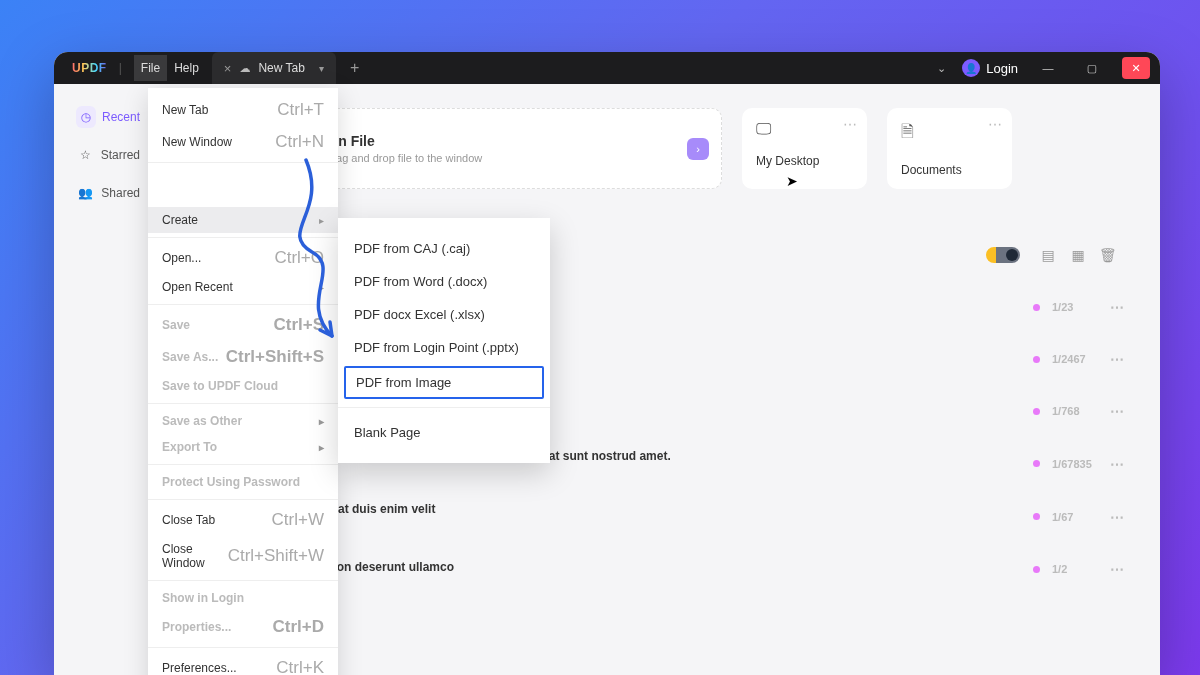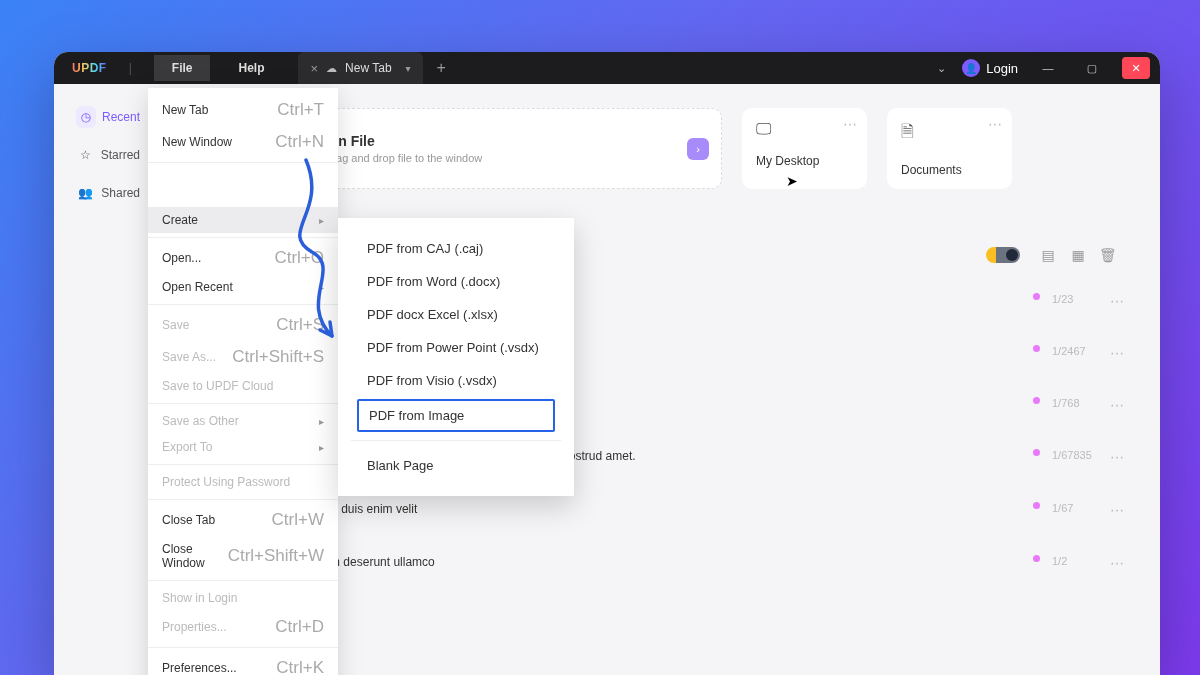--- a/index.html
+++ b/index.html
@@ -1,21 +1,21 @@
 <!DOCTYPE html>
 <html><head>
 <meta charset="utf-8">
 <style>
 * { margin:0; padding:0; box-sizing:border-box; font-family:-apple-system,BlinkMacSystemFont,'Segoe UI',sans-serif; }
 body { width:1200px; height:675px; background:linear-gradient(135deg,#3b82f6 0%,#6366f1 40%,#7c3aed 100%); overflow:hidden; position:relative; }
 .window { position:absolute; top:52px; left:54px; right:40px; bottom:0; background:#fff; border-radius:14px 14px 0 0; overflow:hidden; box-shadow:0 20px 60px rgba(0,0,0,.25); }
-.titlebar { height:32px; background:#1c1c1e; display:flex; align-items:center; color:#ddd; font-size:12px;gap:10px; }
+.titlebar { height:32px; background:#1c1c1e; display:flex; align-items:center; color:#ddd; font-size:12px; }
 .logo { margin-left:18px; font-weight:700; letter-spacing:.5px; background:linear-gradient(90deg,#ff6b6b,#feca57,#48dbfb,#6c5ce7); -webkit-background-clip:text; -webkit-text-fill-color:transparent; }
 .menu-sep { margin:0 12px; color:#555; }
-.menu-item { padding:6px 18px; cursor:pointer;font-weight:bold; }
+.menu-item { padding:6px 7px; cursor:pointer; }
 .menu-item.active { background:#3a3a3c; }
 .tab-area { display:flex; align-items:center; margin-left:6px; height:100%; }
 .tab { display:flex; align-items:center; background:#2c2c2e; height:100%; padding:0 12px; border-radius:6px 6px 0 0; gap:8px; margin-right:4px; }
 .tab .close { color:#999; font-size:13px; cursor:pointer; }
 .tab .cloud { color:#bbb; font-size:11px; }
 .tab .label { color:#ddd; font-size:12px; }
 .tab .caret { color:#999; font-size:10px; margin-left:6px; }
 .addtab { color:#999; font-size:16px; padding:4px 10px; cursor:pointer; }
 .rightbar { margin-left:auto; display:flex; align-items:center; gap:16px; padding-right:10px; }
 .caret-down { color:#bbb; font-size:11px; }
@@ -38,39 +38,39 @@
 .loc-card { width:125px; background:#fff; border-radius:10px; padding:12px 14px; position:relative; }
 .loc-card .more { position:absolute; top:8px; right:10px; color:#bbb; font-size:14px; }
 .loc-card .ico { font-size:16px; color:#555; }
 .loc-card .lbl { font-size:12px; color:#333; margin-top:16px; }
 .toolbar-row { display:flex; align-items:center; margin-top:54px; padding-right:10px; }
 .toolbar-row .spacer { flex:1; }
 .pill { width:34px; height:16px; border-radius:10px; background:linear-gradient(90deg,#fbbf24 30%,#6b7280 30%); position:relative; margin-right:10px; }
 .pill::after { content:''; position:absolute; right:2px; top:2px; width:12px; height:12px; border-radius:50%; background:#1f2937; }
 .tb-icon { width:24px; height:24px; display:flex; align-items:center; justify-content:center; color:#999; cursor:pointer; margin-left:6px; font-size:14px; }
 .file-list { margin-top:14px; }
-.file-row { display:flex; align-items:flex-start; padding:12px 6px; font-size:12px; color:#444; }
+.file-row { display:flex; align-items:center; padding:12px 6px; font-size:12px; color:#444;font-weight:bold; }
 .file-row .thumb { width:22px; height:28px; background:#f3e8d8; border-radius:2px; margin-right:12px; display:inline-block; }
 .file-row .txt { flex:1; }
 .file-row .txt .t1 { font-size:12px; color:#333; }
 .file-row .txt .t2 { font-size:10px; color:#aaa; margin-top:4px; }
 .file-row .dot { width:7px; height:7px; border-radius:50%; background:#e879f9; margin-right:12px; }
 .file-row .size { font-size:11px; color:#bbb; width:50px; }
 .file-row .more { color:#bbb; font-size:14px; margin-left:8px; }
 
 
 .dropdown { position:absolute; top:88px; left:148px; width:190px; background:#fff; box-shadow:0 6px 24px rgba(0,0,0,.15); padding:6px 0; z-index:20; font-size:12px; }
 .dd-item { display:flex; align-items:center; justify-content:space-between; padding:6px 14px; color:#333; cursor:pointer; }
-.dd-item.muted { color:#bbb; }
+.dd-item.muted { color:#bbb;font-weight:bold; }
 .dd-item.hover { background:#ececee;margin-top:44px; }
 .dd-sep { height:1px; background:#eee; margin:4px 0; }
 .dd-sc { color:#aaa; font-size:17px; }
 .dd-arrow { color:#999; font-size:10px; }
 
-.submenu { position:absolute; top:218px; left:338px; width:236px; background:#fff; box-shadow:0 10px 28px rgba(0,0,0,.18); padding:14px 13px; z-index:30; font-size:13px; }
+.submenu { position:absolute; top:218px; left:338px; width:212px; background:#fff; box-shadow:0 10px 28px rgba(0,0,0,.18); padding:14px 0; z-index:30; font-size:13px; }
 .sm-item { padding:9px 16px; color:#333; cursor:pointer; }
 .sm-item.sel { border:2px solid #2563eb; margin:2px 6px; padding:7px 10px; border-radius:2px; }
 .sm-sep { height:1px; background:#eee; margin:8px 0; }
 
 
 .anno { position:absolute; top:152px; left:288px; z-index:50; pointer-events:none; }
 
 .cursor { position:absolute; top:173px; left:786px; z-index:60; font-size:14px; color:#000; }
 </style>
 </head>
@@ -289,22 +289,21 @@
   <div class="dd-item">
       <span>Quit UPDF</span>
       <span class="dd-sc">Ctrl+Q</span>
     </div>
 </div>
 
 <div class="submenu">
   <div class="sm-item">PDF from CAJ (.caj)</div>
   <div class="sm-item">PDF from Word (.docx)</div>
   <div class="sm-item">PDF docx Excel (.xlsx)</div>
-  <div class="sm-item">PDF from Power Point (.vsdx)</div>
-  <div class="sm-item">PDF from Visio (.vsdx)</div>
+  <div class="sm-item">PDF from Login Point (.pptx)</div>
   <div class="sm-item sel">PDF from Image</div>
   <div class="sm-sep"></div>
   <div class="sm-item">Blank Page</div>
 </div>
 
 <svg class="anno" width="80" height="200">
   <path d="M18,8 C40,60 -10,80 24,100 C54,116 10,150 44,184" stroke="#2b5fd9" stroke-width="3.5" fill="none" stroke-linecap="round"></path>
   <path d="M44,184 l-12,-6 M44,184 l-2,-14" stroke="#2b5fd9" stroke-width="3.5" fill="none" stroke-linecap="round"></path>
 </svg>
 

